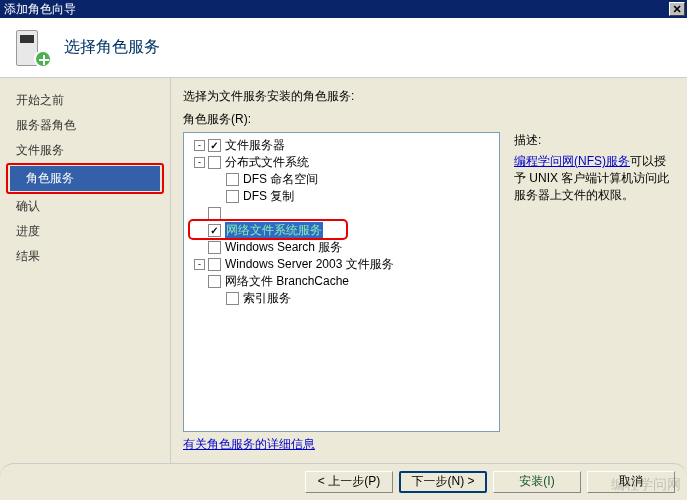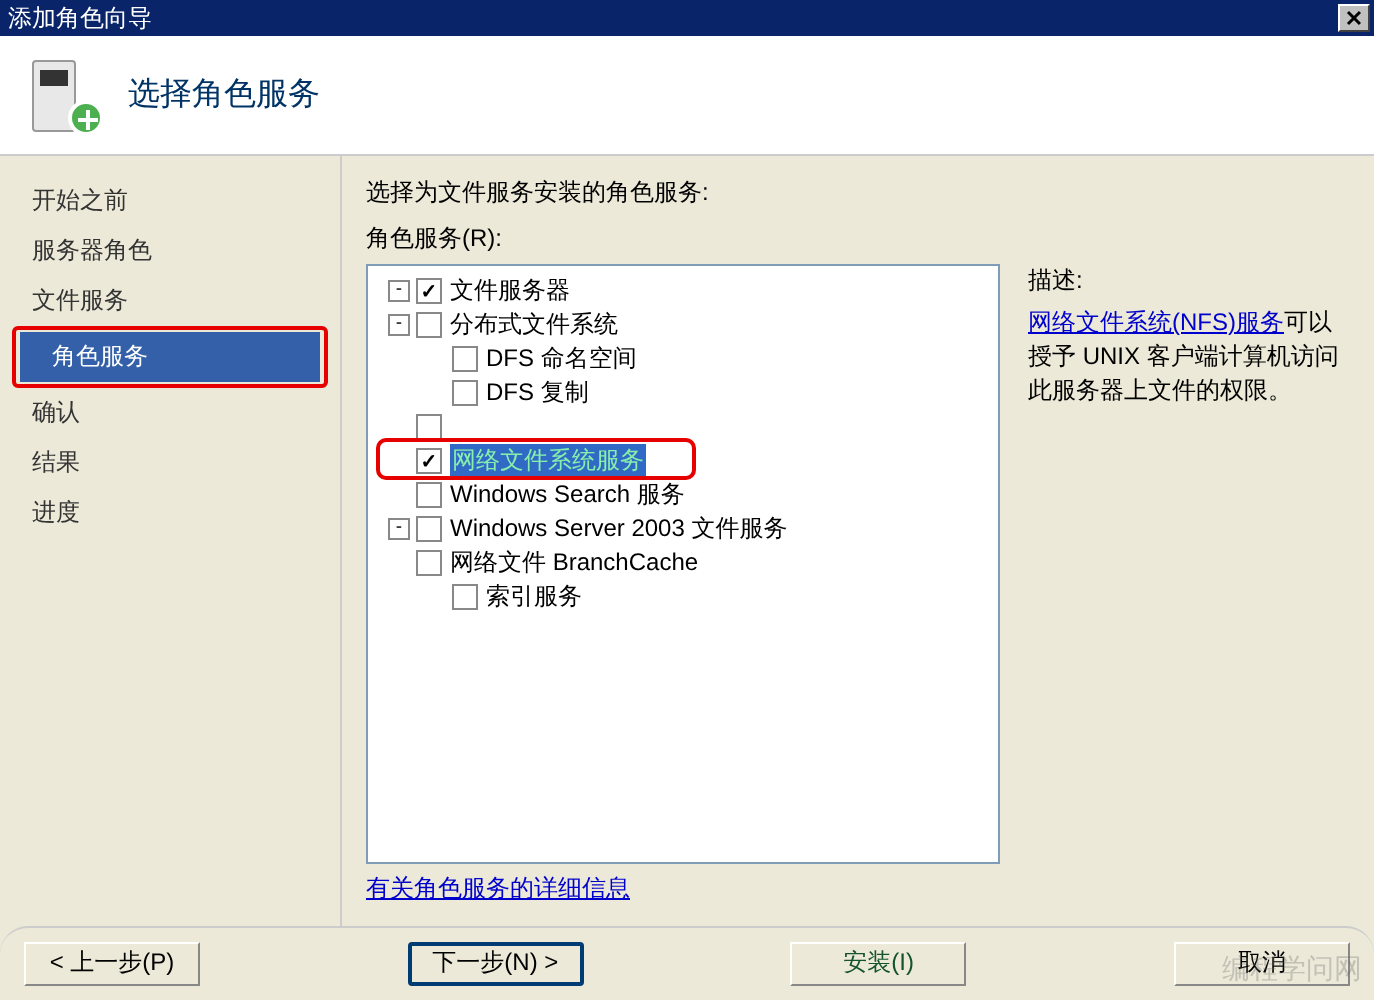--- a/index.html
+++ b/index.html
@@ -206,21 +206,21 @@
   .link-row a {
     color: #0000cc;
     text-decoration: underline;
     cursor: pointer;
   }
   .footer {
     height: 36px;
     border-top: 1px solid #ccc;
     display: flex;
     align-items: center;
-    justify-content: space-between;
+    justify-content: flex-end;
     padding: 2px 12px;
     gap: 6px;
     border-radius: 14px;
   }
   .btn {
     min-width: 88px;
     height: 22px;
     background: #ece9d8;
     border: 1px solid #888;
     border-top-color: #fff;
@@ -266,22 +266,22 @@
 
 <div class="body">
   <div class="sidebar" id="sidebar">
       <div class="sidebar-item">开始之前</div>
       <div class="sidebar-item">服务器角色</div>
       <div class="sidebar-item">文件服务</div>
       <div class="red-highlight-nav">
         <div class="sidebar-item active">角色服务</div>
       </div>
       <div class="sidebar-item">确认</div>
+      <div class="sidebar-item">进度</div>
       <div class="sidebar-item">结果</div>
-      <div class="sidebar-item">进度</div>
     </div>
 
   <div class="main">
     <div class="instructions">选择为文件服务安装的角色服务:</div>
     <div class="roles-label">角色服务(R):</div>
     <div class="content-row">
       <div class="tree-container" id="tree">
           <div class="tree-node">
             <span class="spacer" style="width: 8px;"></span>
             <span class="expander">-</span>
@@ -332,21 +332,21 @@
           <div class="tree-node">
             <span class="spacer" style="width: 40px;"></span>
             <span class="checkbox"></span>
             <span class="node-label">索引服务</span>
           </div>
           <div class="red-highlight-row" style="top: 86px; left: 4px; width: 160px; height: 21px;"></div>
         </div>
       <div class="description-pane">
         <div class="desc-title">描述:</div>
         <div class="desc-text">
-          <a>网络文件系统(NFS)服务</a><span>可以授予 UNIX 客户端计算机访问此服务器上文件的权限。</span>
+          <a>编程学问网(NFS)服务</a><span>可以授予 UNIX 客户端计算机访问此服务器上文件的权限。</span>
         </div>
       </div>
     </div>
     <div class="link-row">
       <a>有关角色服务的详细信息</a>
     </div>
   </div>
 </div>
 
 <div class="footer">

